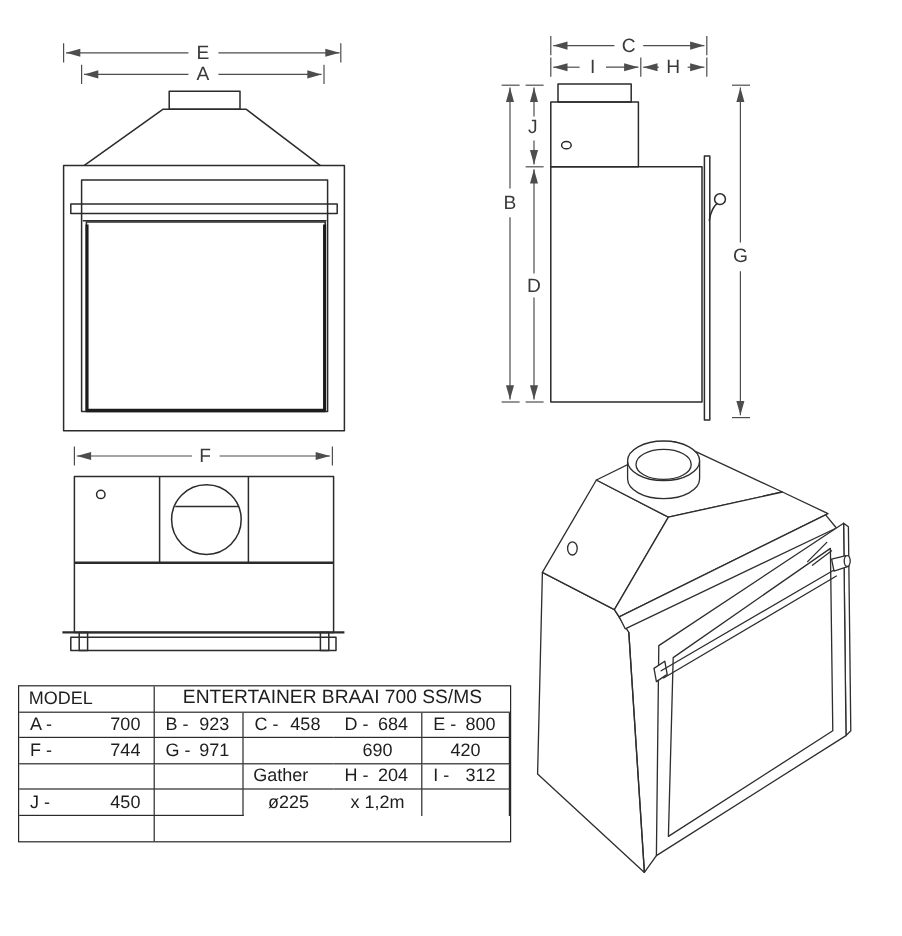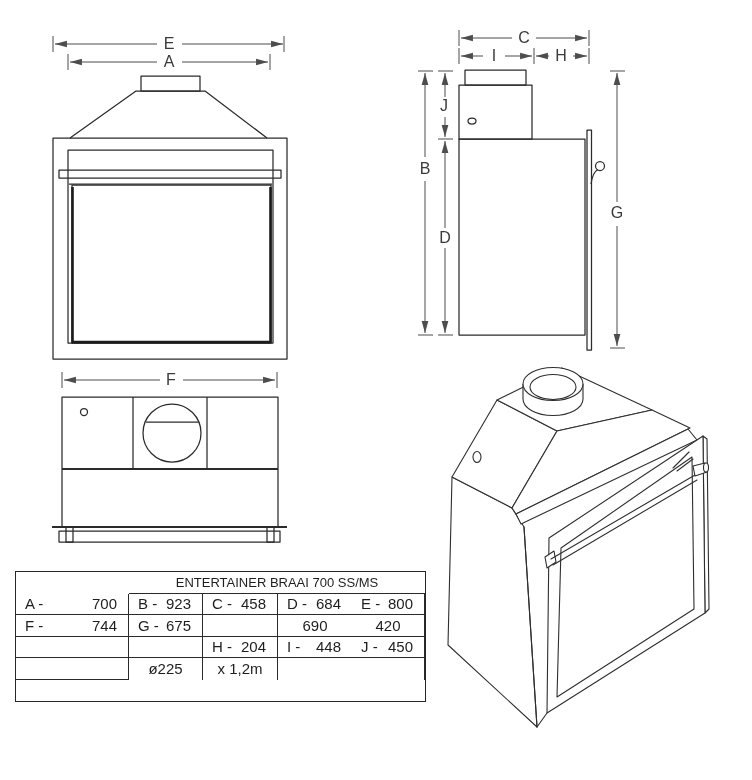--- a/index.html
+++ b/index.html
@@ -18,21 +18,21 @@
       grid-auto-rows:21.5px;border:1.6px solid #262626;box-sizing:content-box;
       color:#1e1e1e;font-size:15px;background:#fff;}
   .cell{border-right:1.1px solid #2a2a2a;border-bottom:1.1px solid #2a2a2a;
       display:flex;align-items:center;box-sizing:border-box;overflow:hidden;white-space:nowrap;}
   .cell:nth-child(5n){border-right:none;}
   .cell.last-row{border-bottom:none;}
   .cell.rowlabel{padding-left:8px;}
   .cell.kv .k{margin-left:9px;}
   .cell.kv .v{margin-left:auto;margin-right:11px;}
   .cell.center{justify-content:center;text-align:right;}
-  .cell.merged{grid-column:2/6;justify-content:center;font-size:13px;border-right:none;}
+  .cell.merged{grid-column:2/6;justify-content:center;font-size:16px;border-right:none;}
 </style>
 </head>
 <body>
 
 <div class="canvas">
 
   <svg width="752" height="780" viewBox="0 0 752 780">
     <defs>
       <marker id="ar" viewBox="0 0 12 8" refX="11.5" refY="4" markerWidth="13" markerHeight="9" orient="auto">
         <path d="M11.5,4 L0.5,0.9 L0.5,7.1 Z" fill="#4d4d4d"></path>
@@ -168,20 +168,21 @@
       <line class="edge2" x1="551" y1="559" x2="695" y2="475"></line>
       <line class="edge2" x1="553" y1="565" x2="697" y2="480"></line>
       <path class="facet" d="M693,466 L705,463 L707,472 L695,476 Z"></path>
       <ellipse class="facet" cx="706" cy="467.5" rx="2.5" ry="4.5"></ellipse>
     </g>
   </svg>
 
   
   <div class="spec-table">
 
+    <div class="cell rowlabel">MODEL</div>
     <div class="cell merged">ENTERTAINER BRAAI 700 SS/MS</div>
 
     <div class="cell kv">
         <span class="k">A -</span>
         <span class="v">700</span>
       </div>
     <div class="cell kv">
         <span class="k">B -</span>
         <span class="v">923</span>
       </div>
@@ -197,43 +198,44 @@
     <div class="cell kv">
         <span class="k">E -</span>
         <span class="v">800</span>
       </div>
     <div class="cell kv">
         <span class="k">F -</span>
         <span class="v">744</span>
       </div>
     <div class="cell kv">
         <span class="k">G -</span>
-        <span class="v">675</span>
+        <span class="v">971</span>
       </div>
     <div class="cell kv">
         <span class="k"></span>
         <span class="v"></span>
       </div>
 
     <div class="cell center">
         <span>690</span>
       </div>
     <div class="cell center">
         <span>420</span>
       </div>
     <div class="cell"></div>
     <div class="cell"></div>
 
+    <div class="cell rowlabel">Gather</div>
     <div class="cell kv">
         <span class="k">H -</span>
         <span class="v">204</span>
       </div>
     <div class="cell kv">
         <span class="k">I -</span>
-        <span class="v">448</span>
+        <span class="v">312</span>
       </div>
     <div class="cell kv">
         <span class="k">J -</span>
         <span class="v">450</span>
       </div>
     <div class="cell kv">
         <span class="k"></span>
         <span class="v"></span>
       </div>
 

